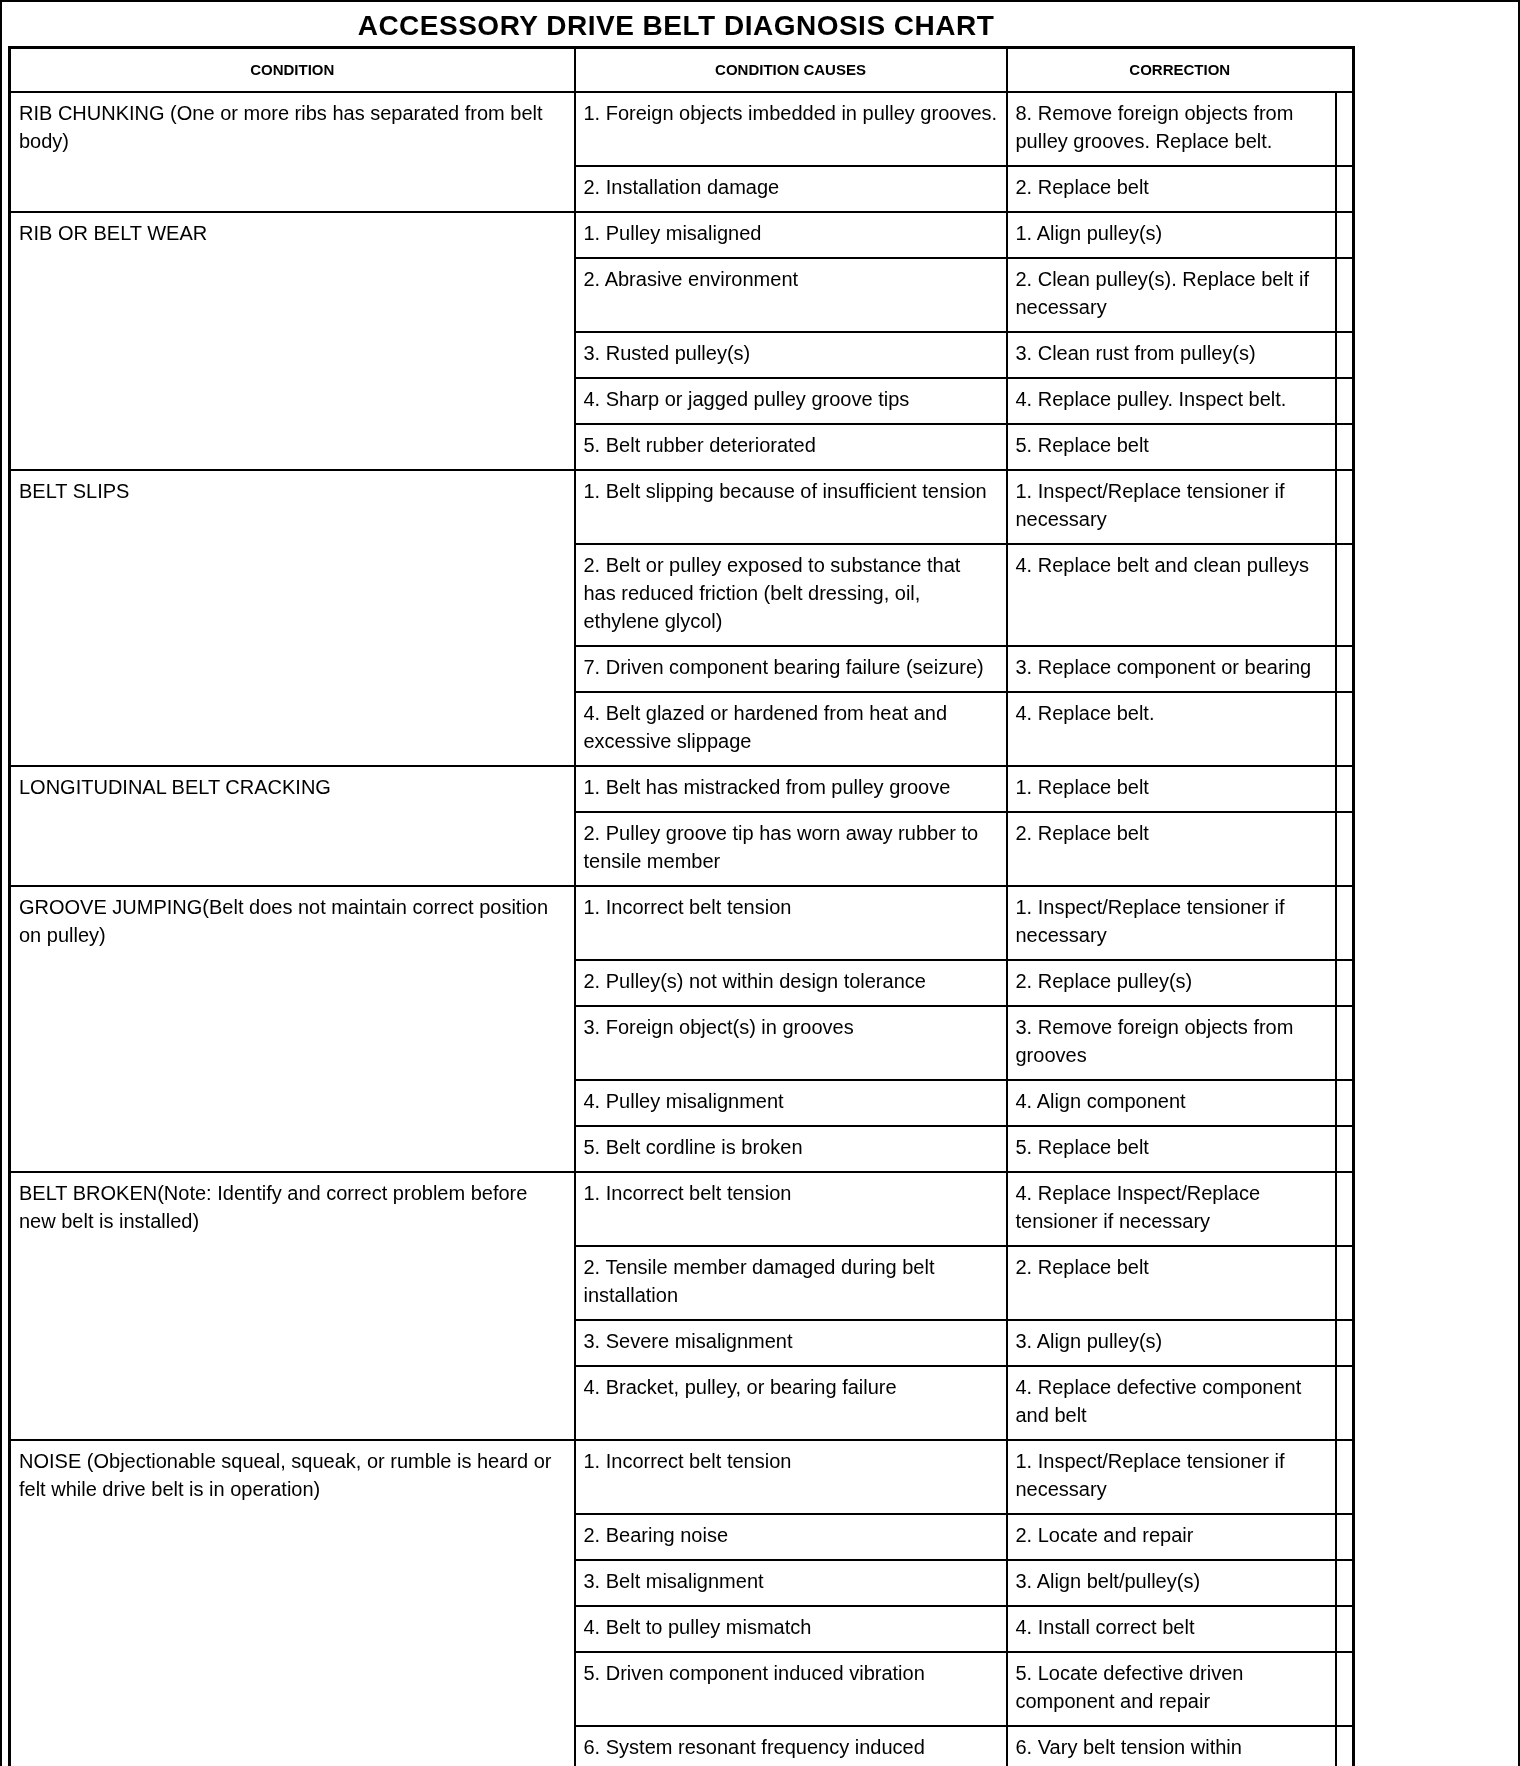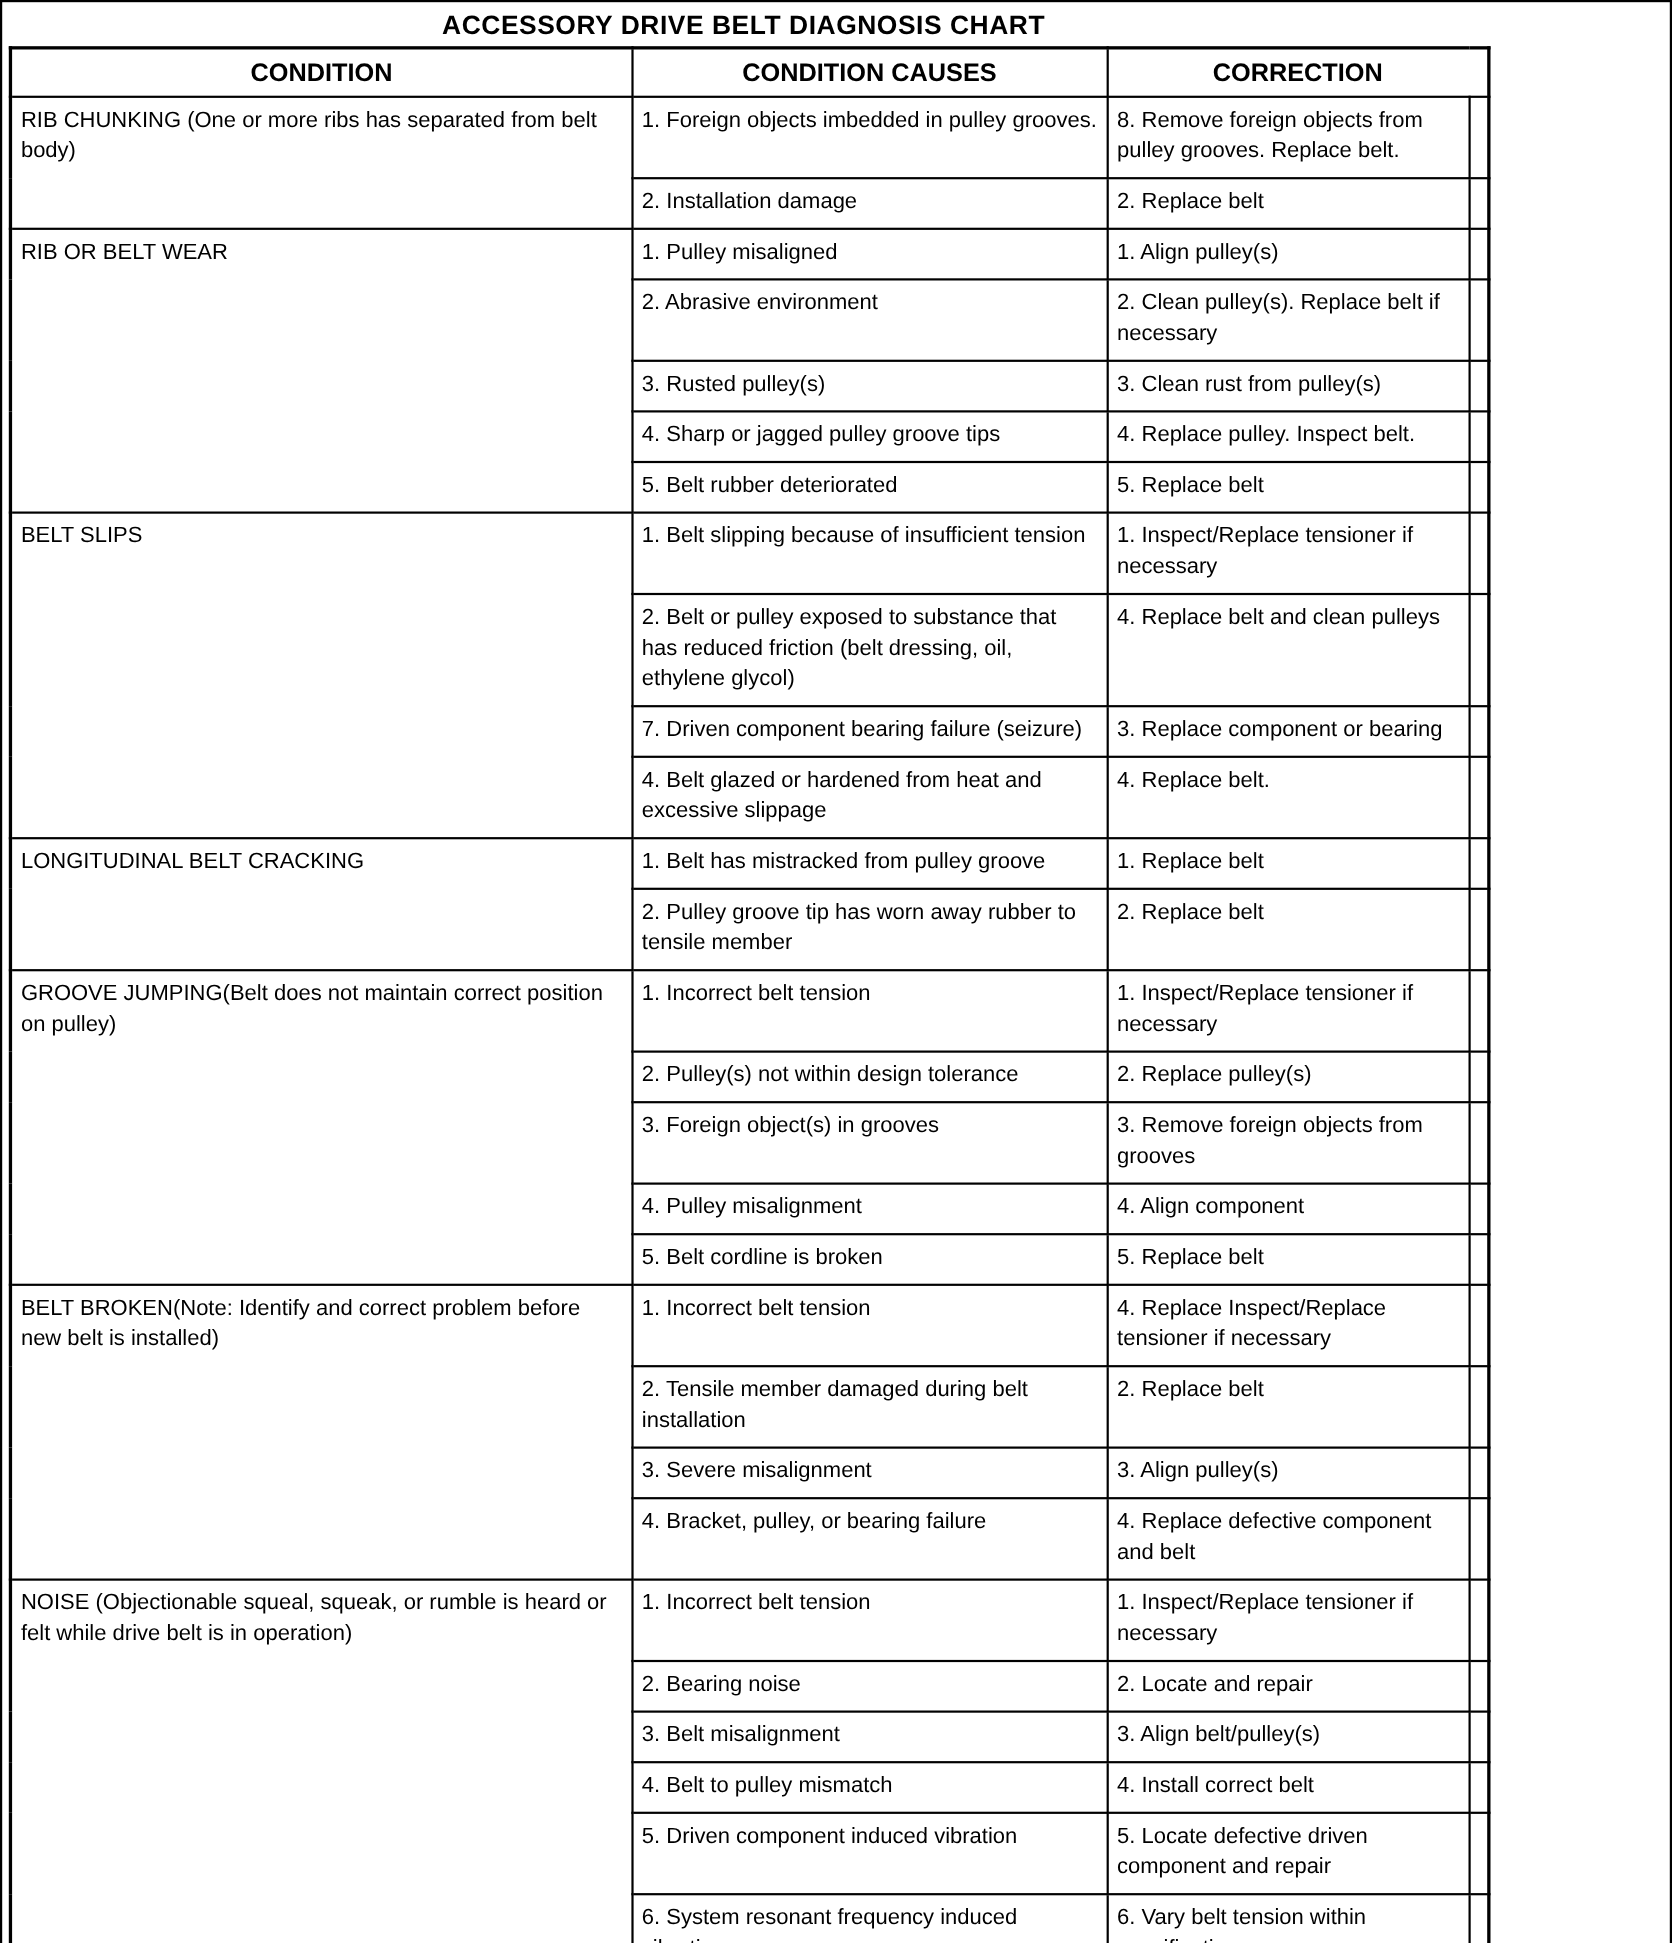--- a/index.html
+++ b/index.html
@@ -15,21 +15,21 @@
     box-sizing: border-box;
     border: 2px solid #000;
     background: #fff;
   }
   .title-wrap {
     width: 1348px;
     text-align: center;
     padding: 8px 0 4px 0;
   }
   .chart-title {
-    font-size: 24px;
+    font-size: 28px;
     font-weight: bold;
     letter-spacing: 0.5px;
   }
   table.diagnosis {
     border-collapse: collapse;
     table-layout: fixed;
     width: 1344px;
     margin-left: 6px;
     border: 3px solid #000;
     border-bottom: 6px solid #000;
@@ -42,21 +42,21 @@
     font-size: 20px;
     line-height: 28px;
     padding: 6px 8px 10px 8px;
     word-wrap: break-word;
     overflow-wrap: break-word;
   }
   table.diagnosis th {
     text-align: center;
     vertical-align: middle;
     font-weight: bold;
-    font-size: 23px;
+    font-size: 15px;
     padding: 7px 6px;
   }
   td.condition-cell {
     vertical-align: top;
   }
   td.filler-cell {
     padding: 0;
   }
   col.c-condition { width: 565px; }
   col.c-cause     { width: 432px; }

